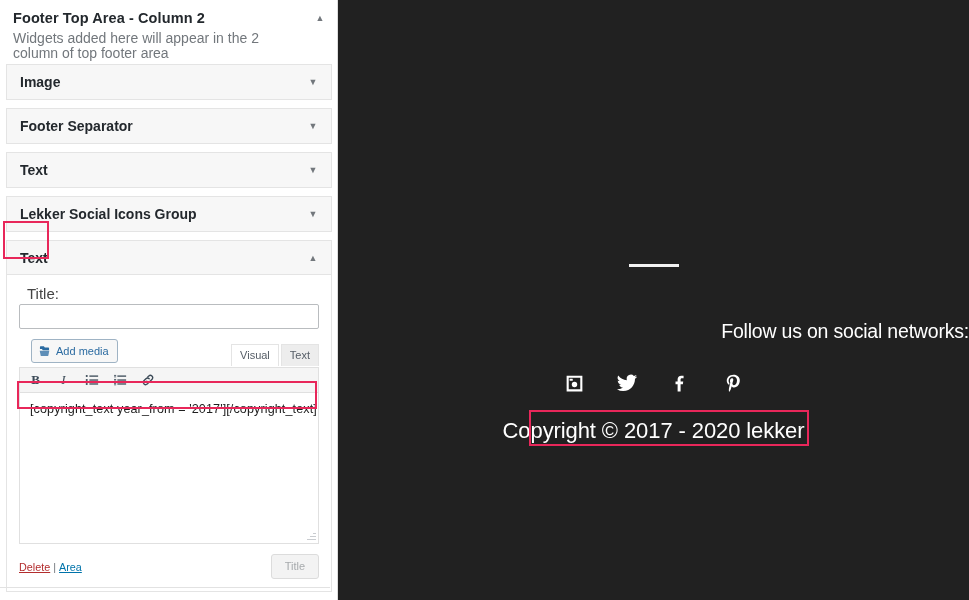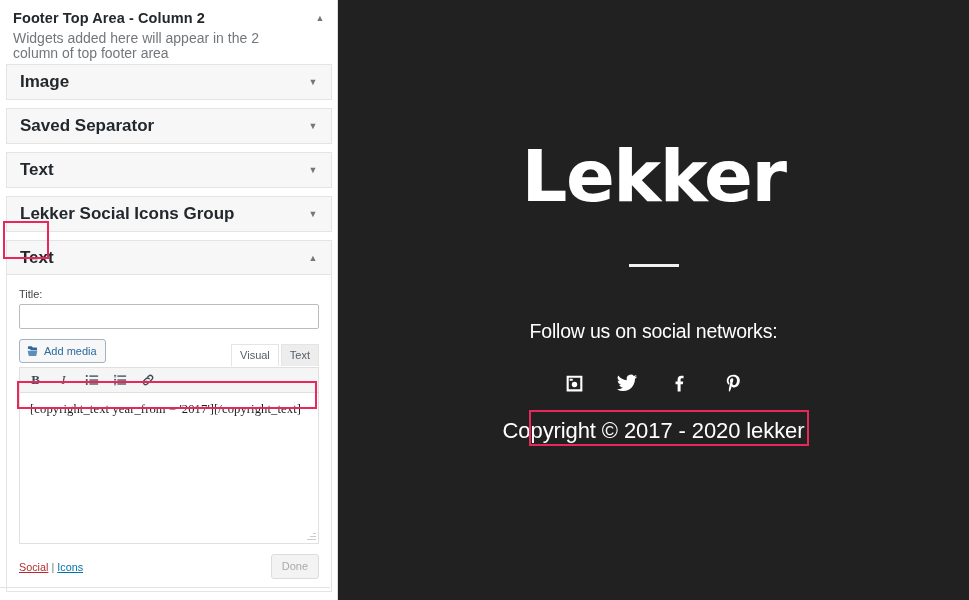--- a/index.html
+++ b/index.html
@@ -59,46 +59,47 @@
   }
   .widget-top {
     position: relative;
     height: 34px;
     display: flex;
     align-items: center;
     padding: 0 32px 0 13px;
     cursor: pointer;
   }
   .widget-name {
-    font-size: 17px;
+    font-size: 14px;
     color: #23282d;
     font-weight: bold;
   }
   .widget-top .caret { top: 11px; }
 
   .widget.open { background: #ffffff; }
   .widget.open > .widget-top { background: #f7f7f7; border-bottom: 1px solid #e4e4e4; }
 
   
   .hl-ring {
     position: absolute;
     border: 2px solid #e8275a;
     pointer-events: none;
     z-index: 40;
   }
   #ring-widget { left: 3px; top: 221px; width: 46px; height: 38px; }
 
   
   .widget-body { padding: 12px 12px 10px 12px; }
   .field-label {
-    font-size: 11px;
+    font-size: 15px;
     color: #444444;
     line-height: 14px;
     padding-bottom: 3px;
     display: block;
+    margin-left: 8px;
   }
   .title-input {
     display: block;
     width: 100%;
     height: 25px;
     border: 1px solid #b9bcbf;
     border-radius: 2px;
     background: #ffffff;
     font-family: "Liberation Sans", sans-serif;
     font-size: 11px;
@@ -108,21 +109,21 @@
   }
 
   .editor-wrap { margin-top: 10px; }
 
   .media-row {
     position: relative;
     height: 26px;
     margin-bottom: 2px;
   }
   .btn-addmedia {
-    position: absolute; left: 0; top: 0;
+    position: absolute; left: 12px; top: 0;
     height: 24px;
     display: flex; align-items: center;
     gap: 5px;
     padding: 0 8px 0 6px;
     background: #f7f7f7;
     border: 1px solid #9fb3c4;
     border-radius: 3px;
     color: #2b6ba1;
     font-size: 11px;
     cursor: pointer;
@@ -181,21 +182,21 @@
   .tb-btn svg { display: block; }
 
   .ed-area {
     position: relative;
     height: 150px;
     background: #ffffff;
     padding: 8px 10px;
     overflow: hidden;
   }
   .ed-content {
-    font-family: Liberation Serif, serif;
+    font-family: Liberation Sans, sans-serif;
     font-size: 12.6px;
     color: #1e1e1e;
     line-height: 17px;
     letter-spacing: .1px;
     white-space: nowrap;
   }
   .resize-grip {
     position: absolute;
     right: 2px; bottom: 2px;
     width: 10px; height: 10px;
@@ -273,21 +274,21 @@
     top: 264px;
     width: 50px;
     height: 3px;
     margin-left: -25px;
     background: #f2f2f2;
   }
   .follow {
     position: absolute;
     left: 0; right: 0;
     top: 318px;
-    text-align: center;
+    text-align: right;
     color: #ffffff;
     font-size: 19.5px;
     line-height: 27px;
     letter-spacing: -.2px;
   }
   .socials {
     position: absolute;
     left: 0; right: 0;
     top: 370px;
     display: flex;
@@ -334,21 +335,21 @@
 
       <div class="widget">
         <div class="widget-top">
           <span class="widget-name">Image</span>
           <span class="caret">▼</span>
         </div>
       </div>
 
       <div class="widget">
         <div class="widget-top">
-          <span class="widget-name">Saved Separator</span>
+          <span class="widget-name">Footer Separator</span>
           <span class="caret">▼</span>
         </div>
       </div>
 
       <div class="widget">
         <div class="widget-top">
           <span class="widget-name">Text</span>
           <span class="caret">▼</span>
         </div>
       </div>
@@ -431,38 +432,37 @@
                     <i></i>
                     <i></i>
                     <i></i>
                   </div>
               </div>
             </div>
           </div>
 
           <div class="widget-footer">
             <div class="links">
-              <a class="lnk-delete">Social</a><span class="lnk-sep">|</span><a class="lnk-done">Icons</a>
+              <a class="lnk-delete">Delete</a><span class="lnk-sep">|</span><a class="lnk-done">Area</a>
             </div>
-            <div class="btn-saved">Done</div>
+            <div class="btn-saved">Title</div>
           </div>
 
         </div>
       </div>
 
       <div class="panel-divider"></div>
     </div>
 
     <div class="hl-ring" id="ring-widget" style="border-color: rgb(232, 39, 90);"></div>
     <div class="hl-ring" id="ring-code" style="border-color: rgb(232, 39, 90);"></div>
   </div>
 
   <div class="preview">
 
-    <div class="brand">Lekker</div>
     <div class="brand-rule"></div>
 
     <div class="follow">Follow us on social networks:</div>
 
     <div class="socials">
       <div class="soc">
         <svg viewBox="0 0 24 24" width="21" height="21" fill="currentColor">
           <path d="M3 3h18v18H3V3zm2.4 2.4v13.2h13.2V5.4H5.4z"></path>
           <circle cx="12" cy="13.2" r="3.1"></circle>
           <rect x="6.4" y="6.5" width="3.6" height="2.4" rx=".4"></rect>

